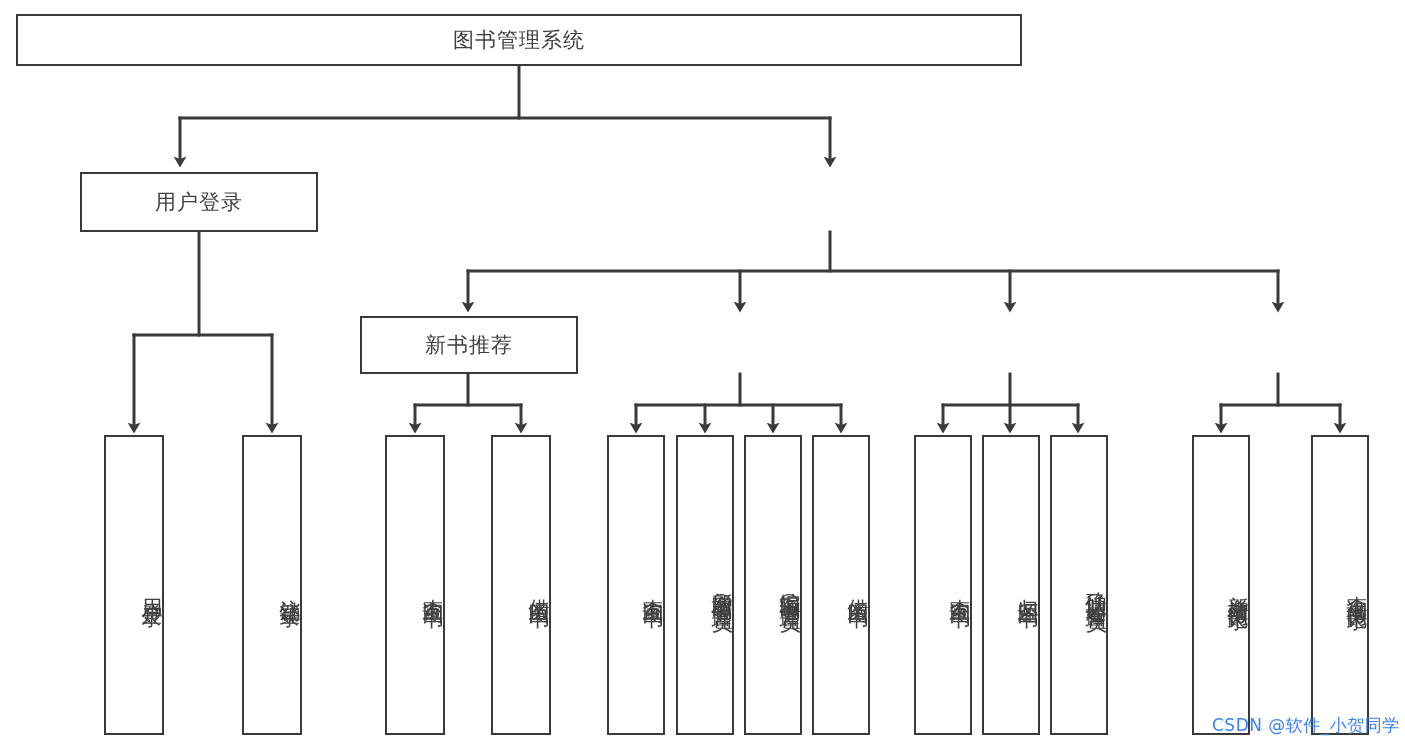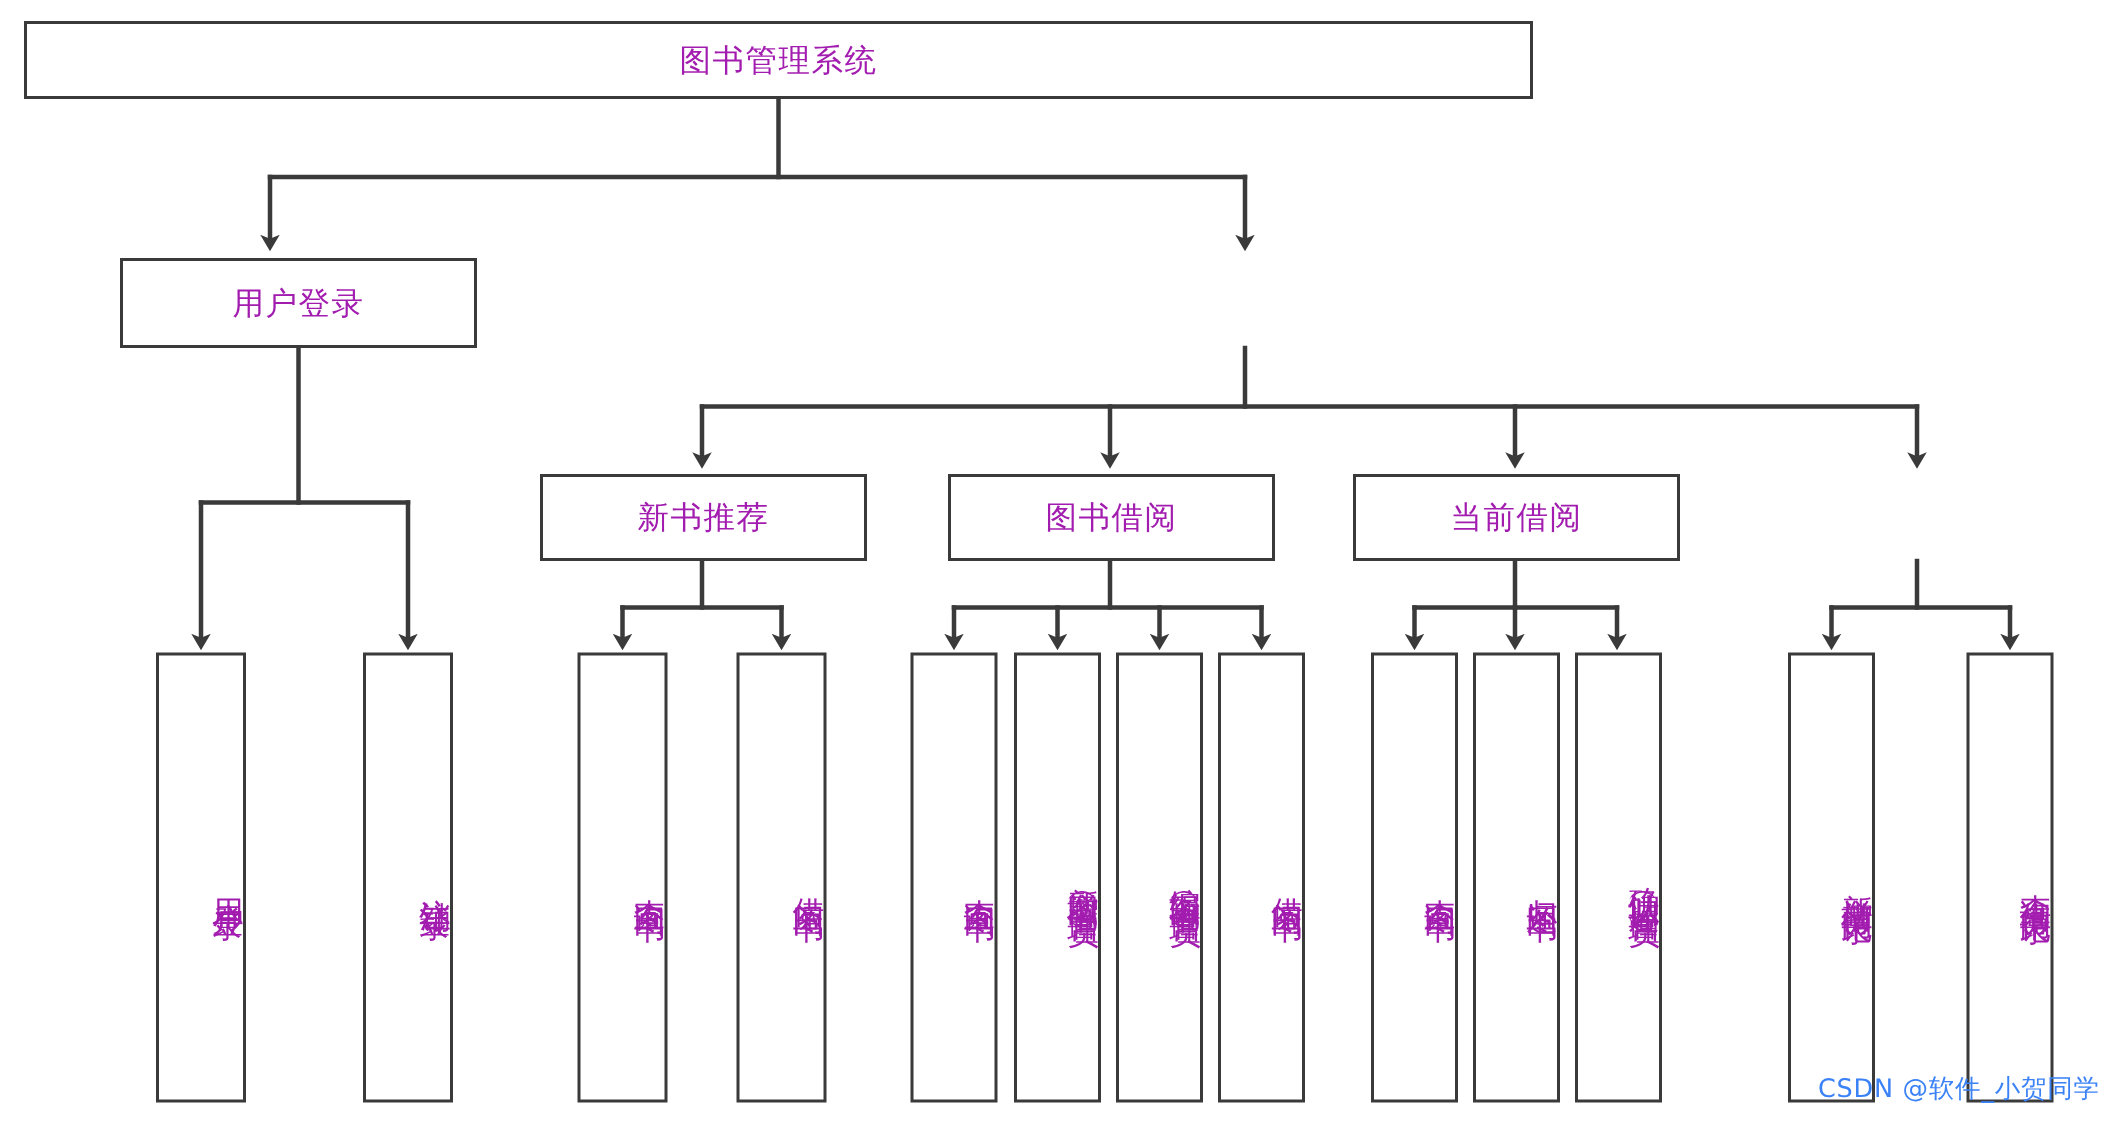--- a/index.html
+++ b/index.html
@@ -13,21 +13,21 @@
   #wires{position:absolute;left:0;top:0;width:1405px;height:747px;}
 
   .node{
     position:absolute;
     box-sizing:border-box;
     background:#ffffff;
     border:2px solid #3a3a3a;
     display:flex;
     align-items:center;
     justify-content:center;
-    color:#a21caf;
+    color:#404040;
   }
   .node.h{font-size:21px;letter-spacing:1px;}
   .node.v{
     writing-mode:vertical-rl;
     text-orientation:upright;
     font-size:21px;
     letter-spacing:3px;
     line-height:1;
     padding-top:6px;
     align-items:flex-start;
@@ -103,22 +103,20 @@
       <path d="M1221,405 L1221,424" marker-end="url(#arr)"></path>
       <path d="M1340,405 L1340,424" marker-end="url(#arr)"></path>
     </g>
   </svg>
 
   <div class="node h" style="left:16px;top:14px;width:1006px;height:52px;">图书管理系统</div>
 
   <div class="node h" style="left:80px;top:172px;width:238px;height:60px;">用户登录</div>
 
   <div class="node h" style="left:360px;top:316px;width:218px;height:58px;">新书推荐</div>
-  <div class="node h" style="left:632px;top:316px;width:218px;height:58px;">图书借阅</div>
-  <div class="node h" style="left:902px;top:316px;width:218px;height:58px;">当前借阅</div>
 
   <div class="node v" style="left:104px;top:435px;width:60px;height:300px;">
     <span class="vtxt">用户登录</span>
   </div>
   <div class="node v" style="left:242px;top:435px;width:60px;height:300px;">
     <span class="vtxt">注销登录</span>
   </div>
 
   <div class="node v" style="left:385px;top:435px;width:60px;height:300px;">
     <span class="vtxt">查询图书</span>

